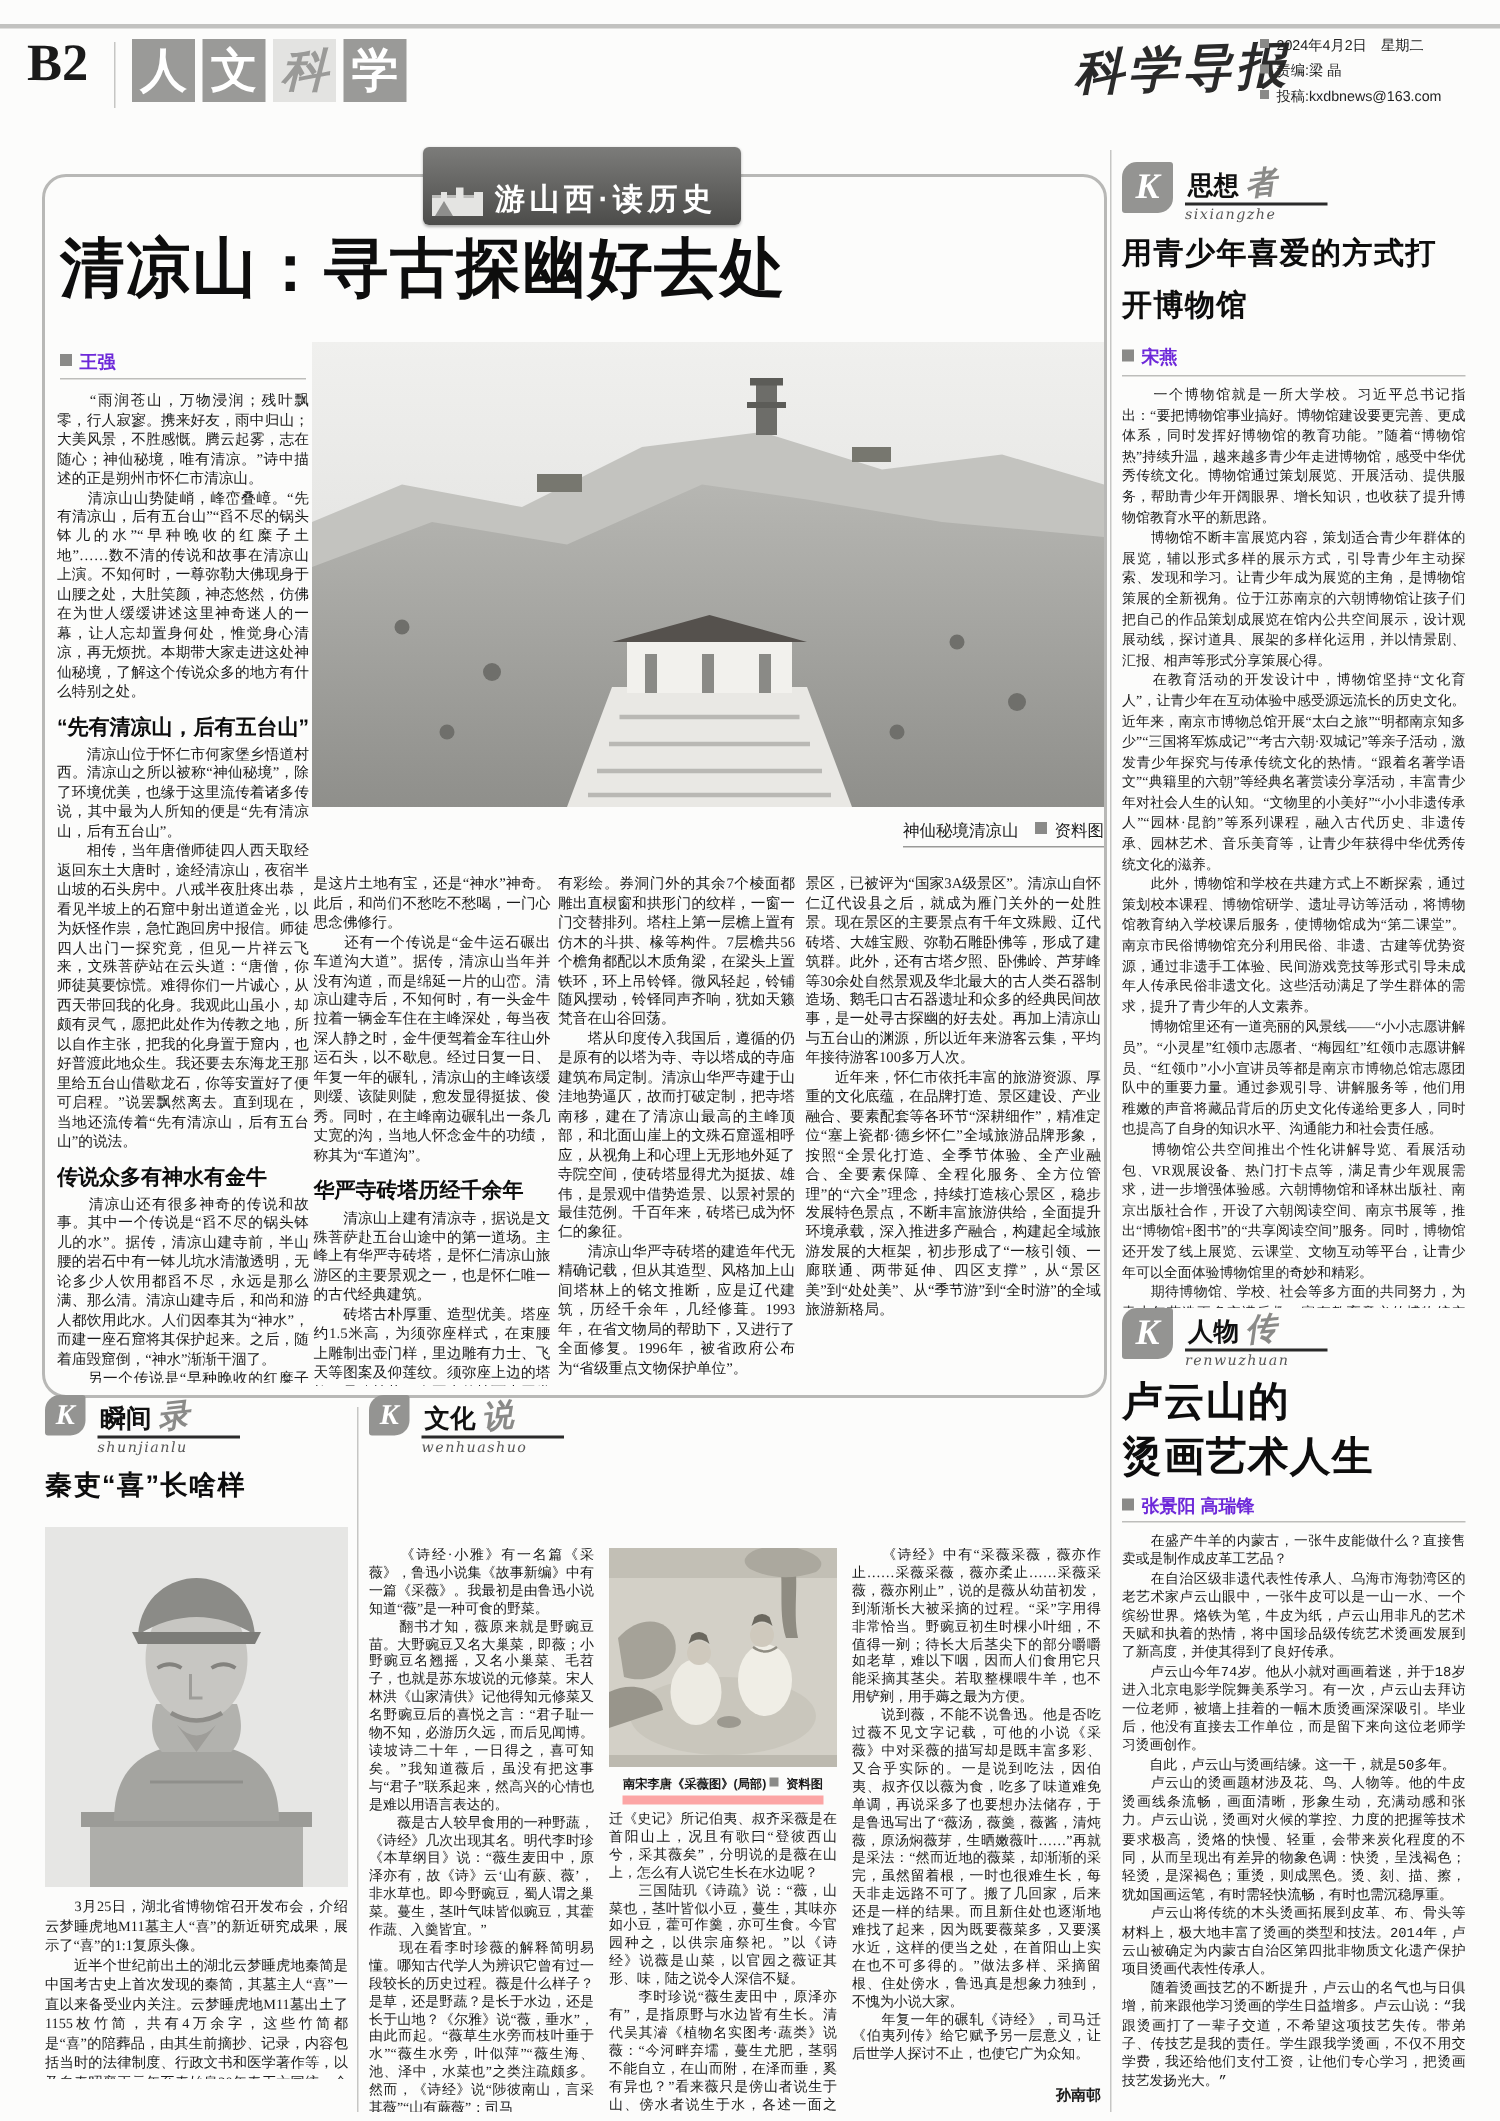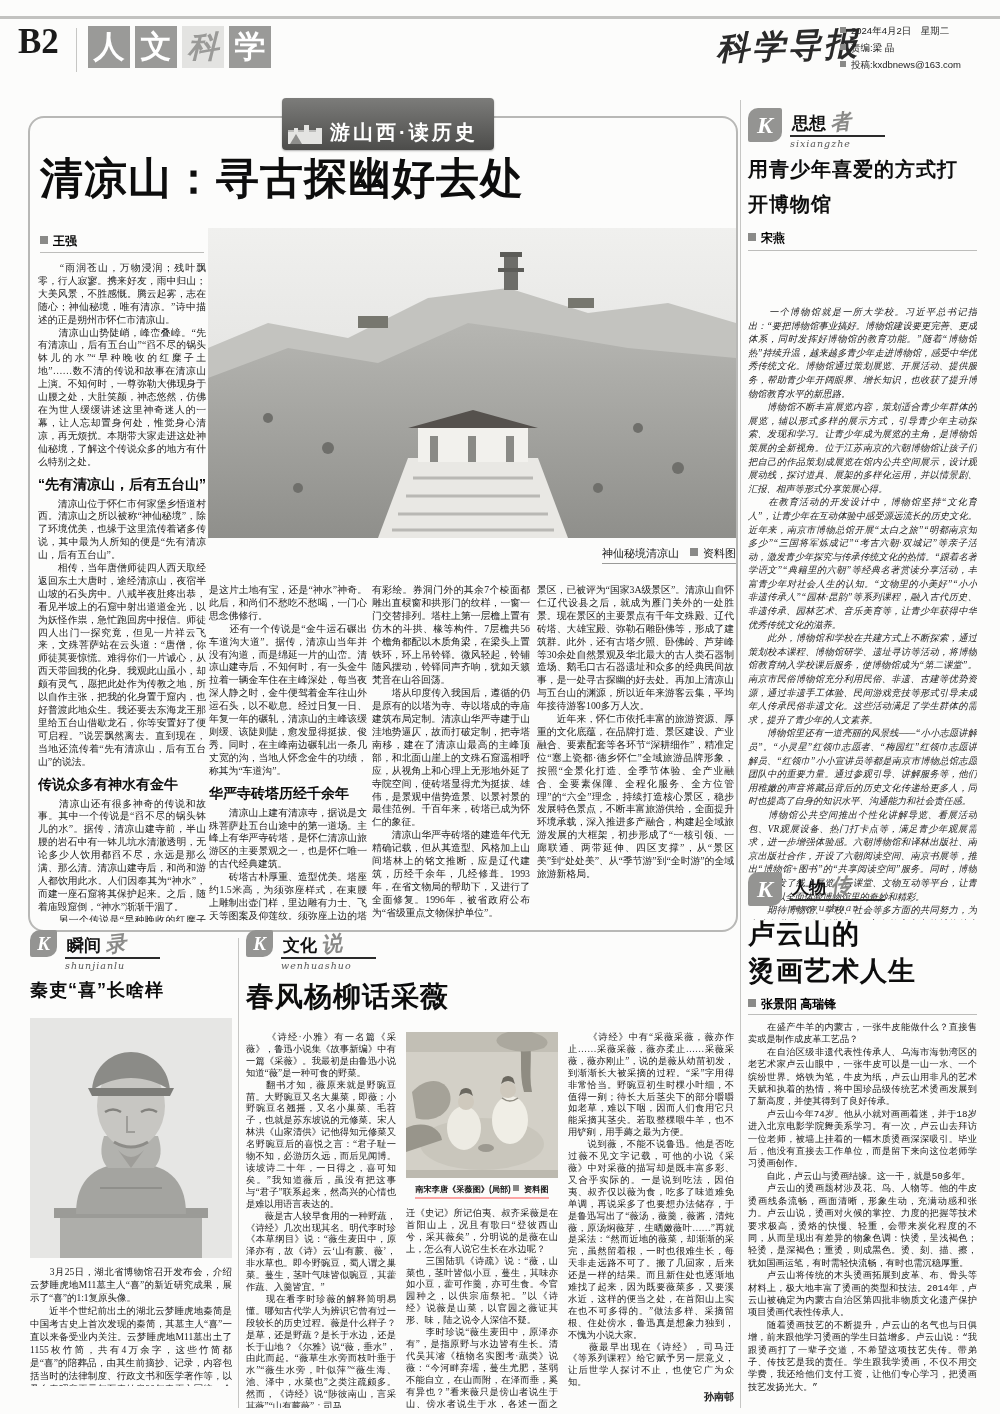--- a/index.html
+++ b/index.html
@@ -23,21 +23,21 @@
   .header-info div{white-space:nowrap;}
 
   
   .main-box{left:28px;top:116px;width:706px;height:812px;border:2px solid #b8b8b6;border-radius:16px;}
   .col-badge{left:282px;top:98px;height:36px;display:flex;align-items:center;background:linear-gradient(#7c7c7a,#4c4c4a);
              color:#fff;border-radius:4px;padding:16px 16px 0 6px;font-family:"Liberation Sans",sans-serif;
              font-weight:bold;font-size:20px;letter-spacing:3px;box-shadow:0 1px 2px rgba(0,0,0,.3);}
   .col-badge svg{margin-right:8px;}
   .main-headline{left:40px;top:150px;width:680px;font-family:"Liberation Sans",sans-serif;font-weight:bold;
                  font-size:43px;letter-spacing:1px;color:#0d0d0d;}
-  .byline{font-family:"Liberation Sans",sans-serif;font-weight:bold;font-size:12px;color:#000000;}
+  .byline{font-family:"Liberation Sans",sans-serif;font-weight:bold;font-size:12px;color:#6d28d9;}
   .main-byline{left:40px;top:233px;}
   .photo{left:208px;top:228px;width:528px;height:310px;background:#ddd;}
   .photo-caption{left:300px;top:546px;width:436px;text-align:right;font-family:"Liberation Sans",sans-serif;
                  font-weight:normal;font-size:11px;}
   .photo-caption .inner{border-bottom:1px solid #9a9a98;padding-bottom:4px;}
 
   .news-col{font-size:9.8px;line-height:12.9px;text-align:justify;overflow:hidden;}
   .news-col p.para{margin:0;}
   .news-col h3.subhead{margin:7px 0 5px;font-family:"Liberation Sans",sans-serif;font-size:14px;line-height:17px;color:#0d0d0d;}
   .c1{left:38px;top:262px;width:168px;height:660px;}
@@ -55,22 +55,22 @@
   .ktitle{font-family:"Liberation Sans",sans-serif;font-weight:bold;font-size:17px;color:#111;
           border-bottom:2px solid #2a2a2a;padding:0 34px 2px 2px;white-space:nowrap;}
   .kbrush{font-family:"DejaVu Serif",serif;font-style:italic;font-weight:bold;font-size:21px;color:#8a8a88;
           display:inline-block;transform:rotate(-6deg);margin-left:4px;}
   .kpinyin{font-family:"DejaVu Serif",serif;font-style:italic;font-size:9.5px;color:#555;letter-spacing:1px;margin-top:2px;}
 
   
   .r-headline{font-family:"Liberation Sans",sans-serif;font-weight:bold;color:#0d0d0d;}
   .thinker-headline{left:748px;top:152px;width:230px;font-size:20px;line-height:35px;letter-spacing:1px;}
   .thinker-byline{left:748px;top:230px;}
-  .script-col{left:748px;top:258px;width:229px;height:614px;font-family:"Liberation Serif",serif;font-style:italic;
-              font-size:9.3px;line-height:13.6px;text-align:justify;overflow:hidden;color:#1c1c1c;margin-top:48px;}
+  .script-col{left:748px;top:258px;width:229px;height:614px;font-family:"Liberation Serif",serif;
+              font-size:9.3px;line-height:13.6px;text-align:justify;overflow:hidden;color:#1c1c1c;}
   .script-col p.para{margin:0;}
   .figure-headline{left:748px;top:916px;width:230px;font-size:27px;line-height:37px;letter-spacing:1px;}
   .figure-byline{left:748px;top:996px;}
   .figure-col{left:748px;top:1022px;width:229px;height:386px;font-size:9.2px;line-height:12.4px;
               text-align:justify;overflow:hidden;font-family:Liberation Mono, monospace;}
   .figure-col p.para{margin:0;}
 
   
   .moment-headline{left:30px;top:978px;width:210px;font-size:18px;letter-spacing:1px;}
   .statue{left:30px;top:1018px;width:202px;height:240px;}
@@ -81,21 +81,21 @@
   
   .culture-headline{left:246px;top:978px;width:320px;font-size:28px;letter-spacing:1px;}
   .cul-col{font-size:9.3px;line-height:11.9px;text-align:justify;overflow:hidden;}
   .cul-col p.para{margin:0;}
   .ca{left:246px;top:1032px;width:150px;height:376px;}
   .cb{left:406px;top:1208px;width:152px;height:200px;}
   .cc{left:568px;top:1032px;width:166px;height:356px;}
   .painting{left:406px;top:1032px;width:152px;height:146px;}
   .paint-caption{left:400px;top:1184px;width:164px;text-align:center;font-family:"Liberation Sans",sans-serif;
                  font-weight:bold;font-size:8.2px;white-space:nowrap;}
-  .paint-caption .inner{border-bottom:2px solid #fca5a5;padding-bottom:3px;}
+  .paint-caption .inner{border-bottom:6px solid #fca5a5;padding-bottom:3px;}
   .cc-sign{left:568px;top:1390px;width:166px;}
 </style>
 </head>
 <body>
 
 <div class="page">
 
   <div class="rule-h" style="left:0;top:16px;width:1000px;height:3px;"></div>
   <div class="abs page-code">B2</div>
   <div class="rule-v" style="left:76px;top:28px;width:1px;height:44px;"></div>
@@ -283,21 +283,20 @@
 
   <div class="rule-v" style="left:238px;top:938px;width:1px;height:470px;"></div>
 
   <div class="abs kbadge" style="left:246px;top:930px;">
     <div class="kbox small">K</div>
     <div class="ktext">
       <div><span class="ktitle"><span>文化</span><span class="kbrush">说</span></span></div>
       <div class="kpinyin">wenhuashuo</div>
     </div>
   </div>
-  <div class="abs r-headline culture-headline">春风杨柳话采薇</div>
 
   <div class="abs cul-col ca">
       <p class="para">　　《诗经·小雅》有一名篇《采薇》，鲁迅小说集《故事新编》中有一篇《采薇》。我最初是由鲁迅小说知道“薇”是一种可食的野菜。</p>
       <p class="para">　　翻书才知，薇原来就是野豌豆苗。大野豌豆又名大巢菜，即薇；小野豌豆名翘摇，又名小巢菜、毛苕子，也就是苏东坡说的元修菜。宋人林洪《山家清供》记他得知元修菜又名野豌豆后的喜悦之言：“君子耻一物不知，必游历久远，而后见闻博。读坡诗二十年，一日得之，喜可知矣。”我知道薇后，虽没有把这事与“君子”联系起来，然高兴的心情也是难以用语言表达的。</p>
       <p class="para">　　薇是古人较早食用的一种野蔬，《诗经》几次出现其名。明代李时珍《本草纲目》说：“薇生麦田中，原泽亦有，故《诗》云‘山有蕨、薇’，非水草也。即今野豌豆，蜀人谓之巢菜。蔓生，茎叶气味皆似豌豆，其藿作蔬、入羹皆宜。”</p>
       <p class="para">　　现在看李时珍薇的解释简明易懂。哪知古代学人为辨识它曾有过一段较长的历史过程。薇是什么样子？是草，还是野蔬？是长于水边，还是长于山地？《尔雅》说“薇，垂水”，由此而起。“薇草生水旁而枝叶垂于水”“薇生水旁，叶似萍”“薇生海、池、泽中，水菜也”之类注疏颇多。然而，《诗经》说“陟彼南山，言采其薇”“山有蕨薇”；司马</p>
     </div>
 
   <div class="abs painting">
     <svg width="152" height="146" viewBox="0 0 152 146">
@@ -328,17 +327,17 @@
   </div>
 
   <div class="abs cul-col cb">
       <p class="para">迁《史记》所记伯夷、叔齐采薇是在首阳山上，况且有歌曰“登彼西山兮，采其薇矣”，分明说的是薇在山上，怎么有人说它生长在水边呢？</p>
       <p class="para">　　三国陆玑《诗疏》说：“薇，山菜也，茎叶皆似小豆，蔓生，其味亦如小豆，藿可作羹，亦可生食。今官园种之，以供宗庙祭祀。”以《诗经》说薇是山菜，以官园之薇证其形、味，陆之说令人深信不疑。</p>
       <p class="para">　　李时珍说“薇生麦田中，原泽亦有”，是指原野与水边皆有生长。清代吴其濬《植物名实图考·蔬类》说薇：“今河畔弃壖，蔓生尤肥，茎弱不能自立，在山而附，在泽而垂，奚有异也？”看来薇只是傍山者说生于山、傍水者说生于水，各述一面之词，其实薇还是那个薇。</p>
     </div>
   <div class="abs cul-col cc">
       <p class="para">　　《诗经》中有“采薇采薇，薇亦作止……采薇采薇，薇亦柔止……采薇采薇，薇亦刚止”，说的是薇从幼苗初发，到渐渐长大被采摘的过程。“采”字用得非常恰当。野豌豆初生时棵小叶细，不值得一剜；待长大后茎尖下的部分嚼嚼如老草，难以下咽，因而人们食用它只能采摘其茎尖。若取整棵喂牛羊，也不用铲剜，用手薅之最为方便。</p>
       <p class="para">　　说到薇，不能不说鲁迅。他是否吃过薇不见文字记载，可他的小说《采薇》中对采薇的描写却是既丰富多彩、又合乎实际的。一是说到吃法，因伯夷、叔齐仅以薇为食，吃多了味道难免单调，再说采多了也要想办法储存，于是鲁迅写出了“薇汤，薇羹，薇酱，清炖薇，原汤焖薇芽，生晒嫩薇叶……”再就是采法：“然而近地的薇菜，却渐渐的采完，虽然留着根，一时也很难生长，每天非走远路不可了。搬了几回家，后来还是一样的结果。而且新住处也逐渐地难找了起来，因为既要薇菜多，又要溪水近，这样的便当之处，在首阳山上实在也不可多得的。”做法多样、采摘留根、住处傍水，鲁迅真是想象力独到，不愧为小说大家。</p>
-      <p class="para">　　薇最早出现在《诗经》，司马迁《等系列课程》给它赋予另一层意义，让后世学人探讨不止，也使它广为众知。</p>
+      <p class="para">　　年复一年的碾轧《诗经》，司马迁《伯夷列传》给它赋予另一层意义，让后世学人探讨不止，也使它广为众知。</p>
     </div>
   <div class="abs signature cc-sign">孙南邨</div>
 
 </div>
 
 </body></html>

